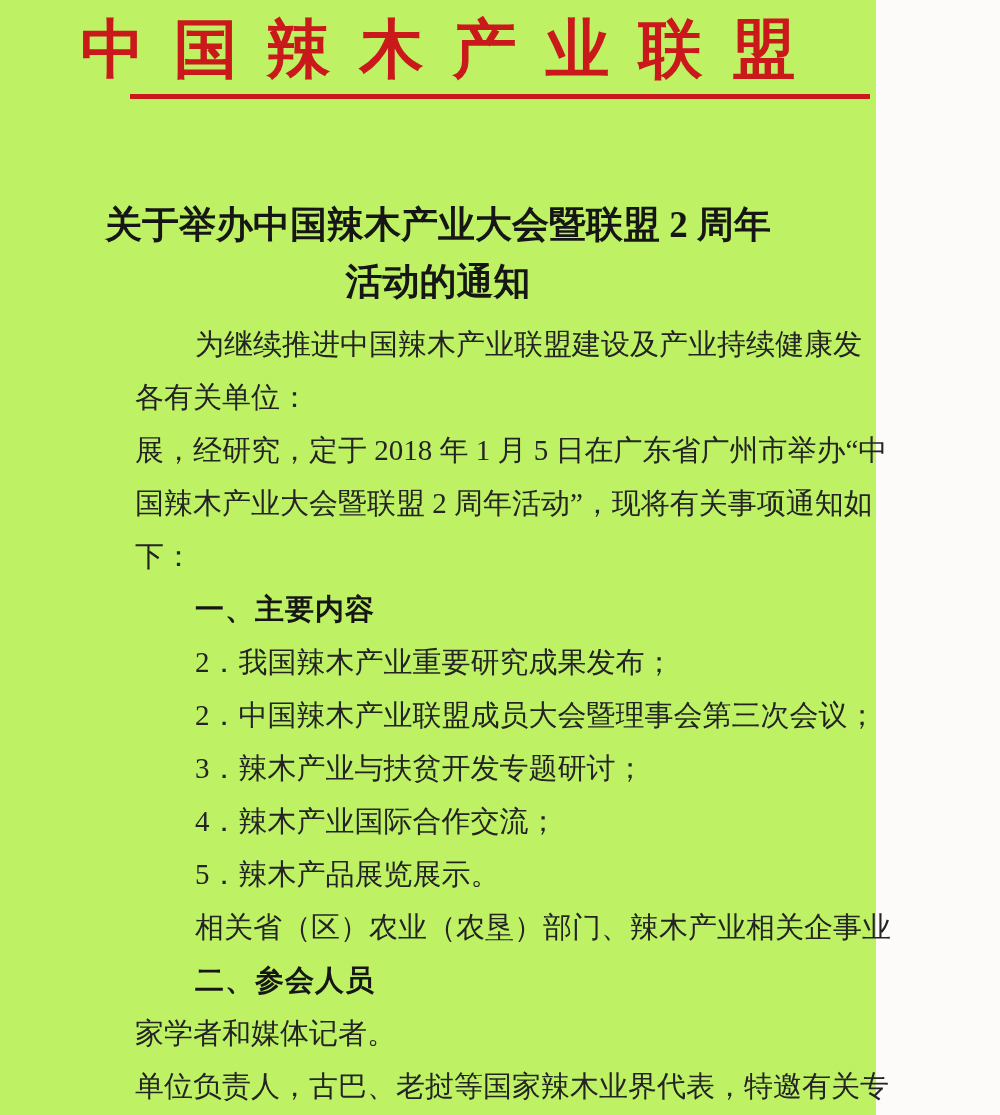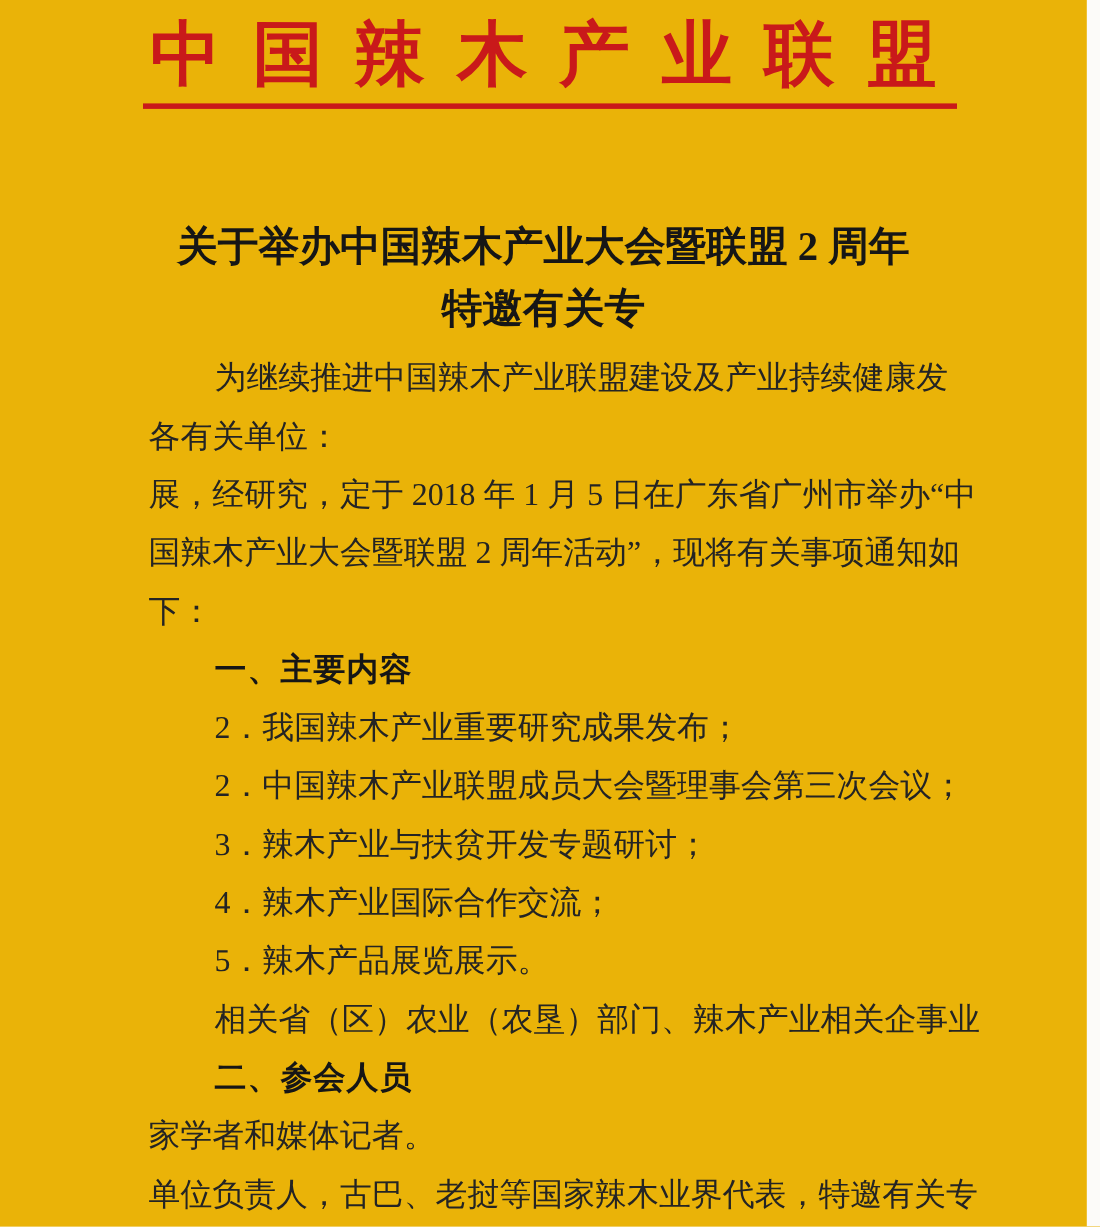--- a/index.html
+++ b/index.html
@@ -9,23 +9,23 @@
   body {
     width: 1000px;
     height: 1115px;
     background: #fcfbf9;
     overflow: hidden;
     font-family: "Liberation Serif", serif;
     color: #1e1e1e;
   }
   .page {
     position: relative;
-    width: 988px;
+    width: 876px;
     height: 1115px;
-    background: #eab308;
+    background: #bef264;
   }
   
   .letterhead {
     position: absolute;
     top: 0;
     left: 0;
     width: 100%;
   }
   .org-name {
     position: absolute;
@@ -97,21 +97,21 @@
 
 <div class="page">
 
   <header class="letterhead">
     <div class="org-name">中国辣木产业联盟</div>
     <div class="red-rule"></div>
   </header>
 
   <h1 class="doc-title">
     <span class="title-line">关于举办中国辣木产业大会暨联盟 2 周年</span>
-    <span class="title-line">特邀有关专</span>
+    <span class="title-line">活动的通知</span>
   </h1>
 
   <main class="doc-body">
     <p class="line indent">为继续推进中国辣木产业联盟建设及产业持续健康发</p>
     <p class="line">各有关单位：</p>
     <p class="line">展，经研究，定于 2018 年 1 月 5 日在广东省广州市举办“中</p>
     <p class="line">国辣木产业大会暨联盟 2 周年活动”，现将有关事项通知如</p>
     <p class="line">下：</p>
     <p class="line indent heading">一、主要内容</p>
     <p class="line indent">2．我国辣木产业重要研究成果发布；</p>

